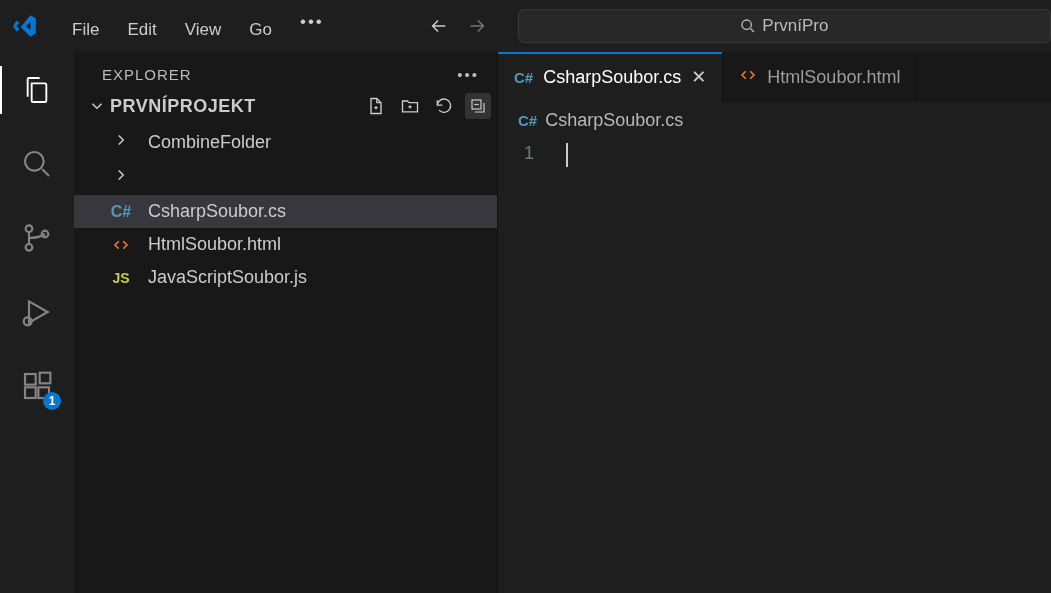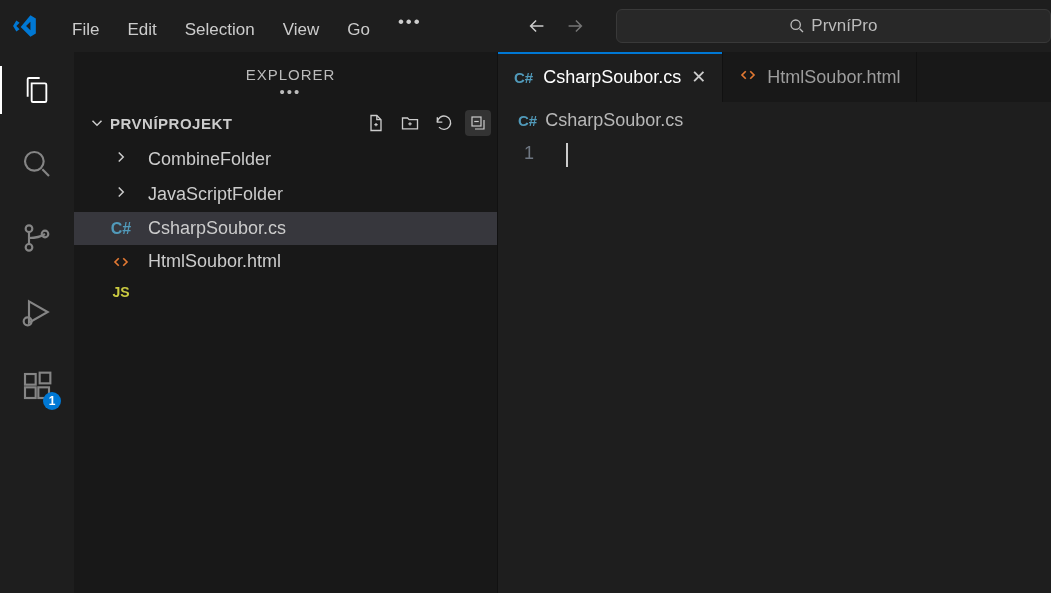--- a/index.html
+++ b/index.html
@@ -21,23 +21,23 @@
 
   
   .activity-bar { width: 74px; background: #1e1e1e; display: flex; flex-direction: column; align-items: center; padding-top: 14px; gap: 26px; }
   .activity-item { width: 48px; height: 48px; display: flex; align-items: center; justify-content: center; color: #858585; cursor: pointer; position: relative; }
   .activity-item.active { color: #ffffff; }
   .activity-item.active::before { content:""; position:absolute; left:-13px; top:0; bottom:0; width:2px; background:#fff; }
   .badge { position: absolute; bottom: 0px; right: 0px; background: #0078d4; color: #fff; border-radius: 50%; min-width: 18px; height: 18px; font-size: 12px; display: flex; align-items: center; justify-content: center; padding: 0 2px; font-weight:600; }
 
   
   .sidebar { width: 424px; background: #181818; display: flex; flex-direction: column; border-right: 1px solid #111; }
-  .sidebar-header { display: flex; justify-content: space-between; align-items: center; padding: 14px 18px 6px 28px; font-size: 15px; color: #bbbbbb; letter-spacing: 1px; flex-direction: column; }
+  .sidebar-header { display: flex; justify-content: space-between; align-items: center; padding: 14px 18px 6px 28px; font-size: 15px; color: #bbbbbb; letter-spacing: 1px; }
   .sidebar-ellipsis { color: #bbbbbb; letter-spacing: 2px; cursor: pointer; }
-  .project-header { display: flex; align-items: center; padding: 4px 6px 4px 14px; font-weight: 700; font-size: 15px; color: #cccccc; }
+  .project-header { display: flex; align-items: center; padding: 4px 6px 4px 14px; font-weight: 700; font-size: 18px; color: #cccccc; }
   .project-name { flex: 1; padding-left: 4px; letter-spacing: 0.5px; }
   .project-actions { display: flex; gap: 8px; align-items: center; fill:#ccc; }
   .project-action { width: 26px; height: 26px; display: flex; align-items: center; justify-content: center; color: #ccc; cursor: pointer; border-radius: 4px; }
   .project-action.boxed { background: #333333; border-radius: 4px; }
   .tree { padding-top: 2px; }
   .tree-item { display: flex; align-items: center; padding: 6px 0 6px 38px; font-size: 18px; color: #cccccc; cursor: pointer; gap: 16px; }
   .tree-item.file { padding-left: 36px; }
   .tree-item.selected { background: #37373d; }
   .tree-item .chevron { width: 20px; color:#ccc; }
   .tree-item .ficon { width: 22px; display: flex; justify-content: center; }
@@ -64,21 +64,20 @@
 
 <div class="titlebar">
   <div class="logo">
     <svg width="26" height="26" viewBox="0 0 24 24">
         <path fill="#0078d4" d="M17 2l5 3v14l-5 3-9-9 9-11zM4 7l3 2-3 3 3 3-3 2-3-5 3-5zM17 8l-4 4 4 4V8z"></path>
       </svg>
   </div>
   <div class="menu">
     <div class="menu-item">File</div>
     <div class="menu-item">Edit</div>
-    <div class="menu-item">Selection</div>
     <div class="menu-item">View</div>
     <div class="menu-item">Go</div>
     <div class="menu-ellipsis">•••</div>
   </div>
   <div class="nav-arrows">
     <div class="nav-arrow">
       <svg width="22" height="22" viewBox="0 0 24 24" fill="none" stroke="#ccc" stroke-width="1.6">
           <path d="M19 12H5M11 18l-6-6 6-6"></path>
         </svg>
     </div>
@@ -180,36 +179,36 @@
       <div class="tree-item">
         <span class="chevron"><svg width="18" height="18" viewBox="0 0 24 24" fill="none" stroke="#ccc" stroke-width="2">
               <path d="M9 6l6 6-6 6"></path>
             </svg></span>
         <span>CombineFolder</span>
       </div>
       <div class="tree-item">
         <span class="chevron"><svg width="18" height="18" viewBox="0 0 24 24" fill="none" stroke="#ccc" stroke-width="2">
               <path d="M9 6l6 6-6 6"></path>
             </svg></span>
-        <span>JavaScriptFolder</span>
       </div>
       <div class="tree-item file selected">
         <span class="ficon icon-cs">C#</span>
         <span>CsharpSoubor.cs</span>
       </div>
       <div class="tree-item file">
         <span class="ficon icon-html">
             <svg width="18" height="18" viewBox="0 0 24 24" fill="none" stroke="currentColor" stroke-width="2.2">
               <path d="M9 7l-5 5 5 5M15 7l5 5-5 5"></path>
             </svg>
           </span>
         <span>HtmlSoubor.html</span>
       </div>
       <div class="tree-item file">
         <span class="ficon icon-js">JS</span>
+        <span>JavaScriptSoubor.js</span>
       </div>
     </div>
   </div>
 
   <div class="editor">
     <div class="tabs">
       <div class="tab active">
         <span class="icon-cs" style="font-size:15px;">C#</span>
         <span>CsharpSoubor.cs</span>
         <span class="tab-close">✕</span>

